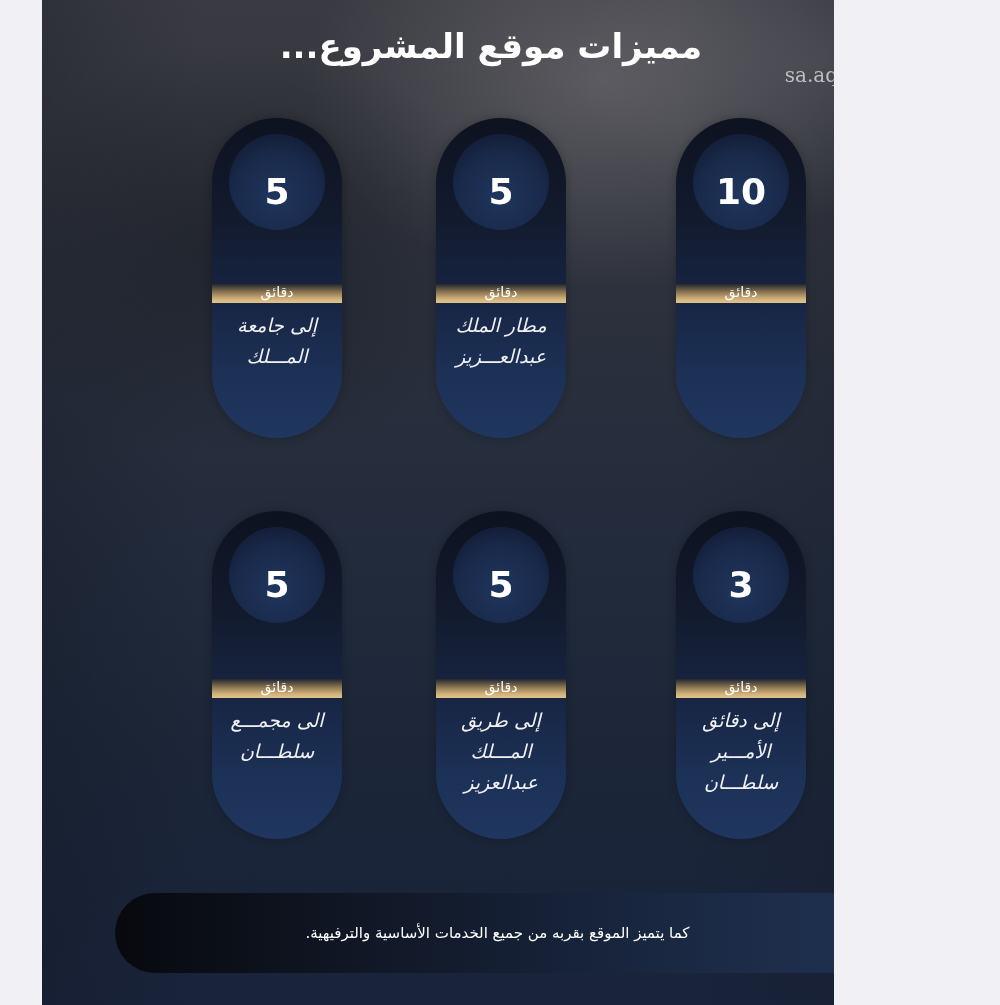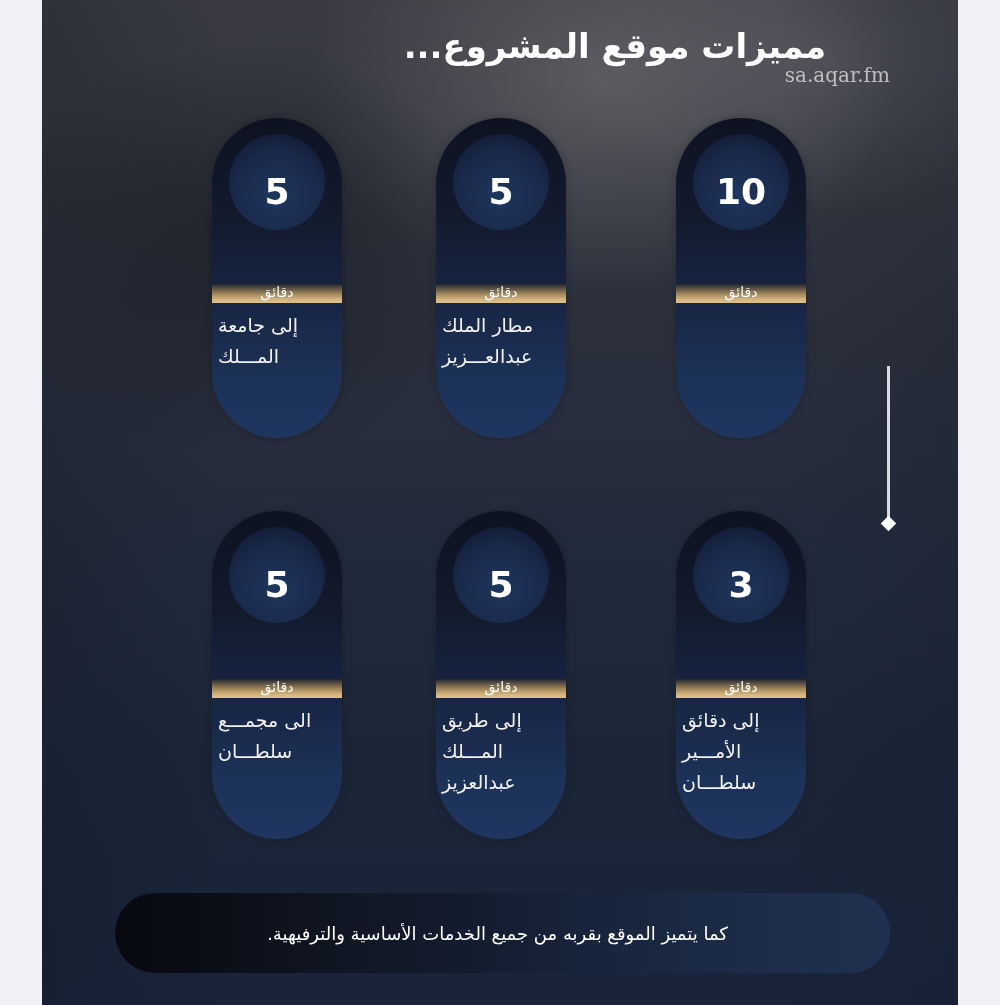--- a/index.html
+++ b/index.html
@@ -5,21 +5,21 @@
     * { box-sizing: border-box; margin: 0; padding: 0; }
     html, body { width: 1000px; height: 1005px; overflow: hidden; }
     body {
       background: #f1f0f5;
       font-family: "DejaVu Sans", sans-serif;
       position: relative;
     }
     .panel {
       position: absolute;
       left: 42px; top: 0;
-      width: 916px; height: 1005px;
+      width: 792px; height: 1005px;
       overflow: hidden;
       background:
         radial-gradient(ellipse 420px 300px at 560px 80px, rgba(120,118,122,0.55), rgba(0,0,0,0) 70%),
         radial-gradient(ellipse 360px 220px at 780px 60px, rgba(100,100,110,0.45), rgba(0,0,0,0) 70%),
         linear-gradient(180deg, #3a3b42 0%, #34363e 15%, #2a2f3c 35%, #222b3c 55%, #1c2638 75%, #19233a 100%);
       padding-left: 39px;
     }
     .panel::before {
       content: "";
       position: absolute;
@@ -106,25 +106,26 @@
       background: linear-gradient(180deg, rgba(20,28,46,0.9) 0%, #8a7450 45%, #d2b27a 80%, #e2c38d 100%);
       color: #ffffff;
       text-align: center;
       direction: rtl;
       font-size: 14px;
       line-height: 18px;
     }
     .card .desc {
       position: absolute;
       left: 6px; right: 6px;
-      text-align: left;
+      text-align: center;
       direction: rtl;
       color: #f2f2f4;
       font-size: 19px;
       line-height: 31px;
+      font-style: italic;
     }
 
     .timeline-line {
       position: absolute;
       left: 845px; top: 366px;
       width: 3px; height: 152px;
       background: #d9dce6;
       z-index: 2;
     }
     .timeline-diamond {
@@ -141,21 +142,21 @@
       left: 73px; top: 893px;
       width: 775px; height: 80px;
       border-radius: 40px;
       background: linear-gradient(90deg, #07090e 0%, #0f1420 25%, #17233a 60%, #1d2d4a 85%, #1f3150 100%);
       display: flex; align-items: center; justify-content: center;
       z-index: 2;
     }
     .footer-text {
       color: #ffffff;
       direction: rtl;
-      font-size: 18px;
+      font-size: 15px;
       margin-left: -10px;
     }
   </style>
 </head>
 <body>
 
 <div class="panel">
 
   <div class="title">مميزات موقع المشروع...</div>
 

